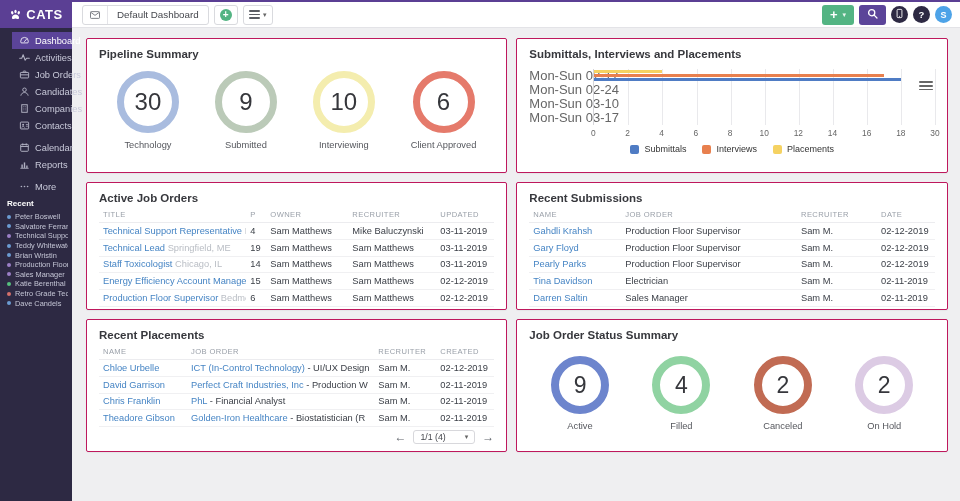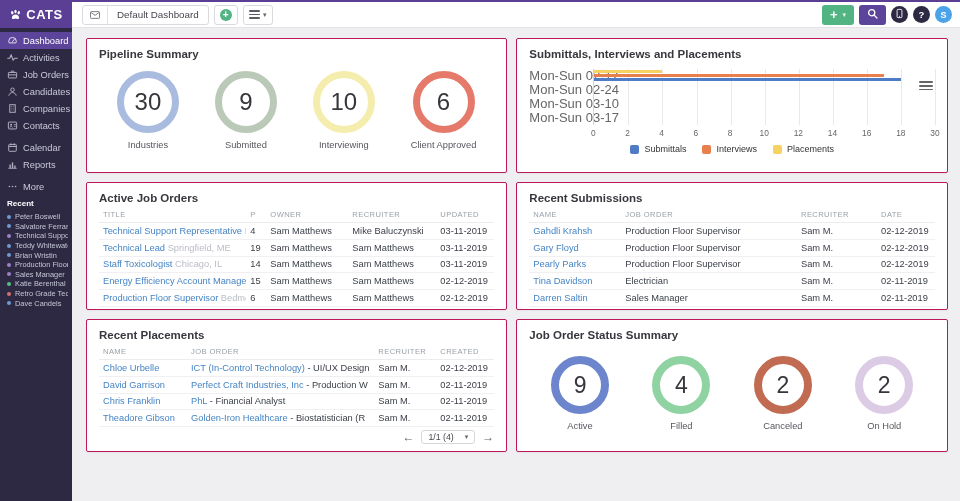--- a/index.html
+++ b/index.html
@@ -5,21 +5,21 @@
   * { box-sizing: border-box; margin: 0; padding: 0; }
   html,body { width:960px; height:501px; overflow:hidden; }
   body { font-family:"Liberation Sans", sans-serif; background:#efeff1; }
   .app { display:flex; width:960px; height:501px; }
 
   
   .sidebar { flex:0 0 72px; width:72px; background:#2d2943; color:#c9cada; display:flex; flex-direction:column; }
   .logo { height:28px; background:#5b3f94; color:#fff; display:flex; align-items:center; justify-content:center; gap:4px; font-size:13px; font-weight:bold; letter-spacing:.5px; cursor:pointer; }
   .logo-ic { width:13px; height:13px; display:flex; }
   .logo-ic svg { width:13px; height:13px; }
-  .nav { padding-top:4px; }
+  .nav { padding-top:4px;margin-left:12px; }
   .nav-item { display:flex; align-items:center; gap:5px; height:17px; padding:0 0 0 7px; cursor:pointer; font-size:9.3px; white-space:nowrap; color:#c9cada; }
   .nav-item.active { background:#5b4499; color:#fff; }
   .nav-item.group-start { margin-top:5px; }
   .nav-item .ic { width:11px; height:11px; flex:0 0 11px; display:flex; opacity:.85; }
   .nav-item .ic svg { width:11px; height:11px; }
   .recent { margin-top:4px; padding:0 4px 0 7px; overflow:hidden; }
   .recent-title { font-size:8px; font-weight:bold; color:#fff; margin-bottom:4px; }
   .recent-item { display:flex; align-items:center; gap:4px; height:9.6px; font-size:7.4px; color:#c5c6d6; white-space:nowrap; overflow:hidden; cursor:pointer; }
   .dot { width:4px; height:4px; border-radius:50%; flex:0 0 4px; }
 
@@ -63,21 +63,21 @@
   .stats.small .stat-circle { width:58px; height:58px; border-width:8px; font-size:23px; }
 
   
   table.tbl { width:100%; border-collapse:collapse; margin-top:2px; table-layout:fixed; }
   .tbl th { font-size:7.6px; color:#9aa0a9; text-transform:uppercase; text-align:left; font-weight:normal; letter-spacing:.4px; padding:3px 4px; border-bottom:1px solid #ececef; white-space:nowrap; cursor:pointer; }
   .tbl td { font-size:9.3px; color:#3c4048; padding:2.9px 4px; border-bottom:1px solid #f0f0f2; white-space:nowrap; overflow:hidden; }
   a.link { color:#4584c4; text-decoration:none; cursor:pointer; }
   .muted { color:#b9bdc4; }
   .pager { display:flex; align-items:center; justify-content:flex-end; gap:7px; margin-top:3px; }
   .pager-arrow { font-size:12px; color:#5f636a; cursor:pointer; line-height:14px; }
-  .pager-box { border:1px solid #d8d8dc; border-radius:3px; padding:1px 6px; display:flex; gap:11px; align-items:center; font-size:8.8px; color:#45474d; cursor:pointer; }
+  .pager-box { border:1px solid #d8d8dc; border-radius:3px; padding:1px 6px; display:flex; gap:19px; align-items:center; font-size:8.8px; color:#45474d; cursor:pointer; }
 
   
   .chart { margin-top:8px; position:relative; }
   .chart-body { display:flex; }
   .ylabels { width:64px; }
   .ylabel { height:14px; font-size:13px; color:#666; text-align:right; padding-right:6px; line-height:14px; white-space:nowrap; }
   .plot { flex:1; position:relative; height:56px; border-left:1px solid #d4d4d8; }
   .gridline { position:absolute; top:0; bottom:0; width:1px; background:#e9e9ec; }
   .band { position:absolute; left:0; right:0; height:14px; }
   .bars { padding-top:1px; }
@@ -289,21 +289,21 @@
         </div>
     </div>
 
     <div class="content">
       <div class="row row1">
         <div class="panel p-left">
           <div class="panel-title">Pipeline Summary</div>
           <div class="stats" id="pipeline-stats">
               <div class="stat">
                 <div class="stat-circle" style="border-color: rgb(169, 188, 223);">30</div>
-                <div class="stat-label">Industries</div>
+                <div class="stat-label">Technology</div>
               </div>
               <div class="stat">
                 <div class="stat-circle" style="border-color: rgb(187, 202, 184);">9</div>
                 <div class="stat-label">Submitted</div>
               </div>
               <div class="stat">
                 <div class="stat-circle" style="border-color: rgb(244, 237, 174);">10</div>
                 <div class="stat-label">Interviewing</div>
               </div>
               <div class="stat">

